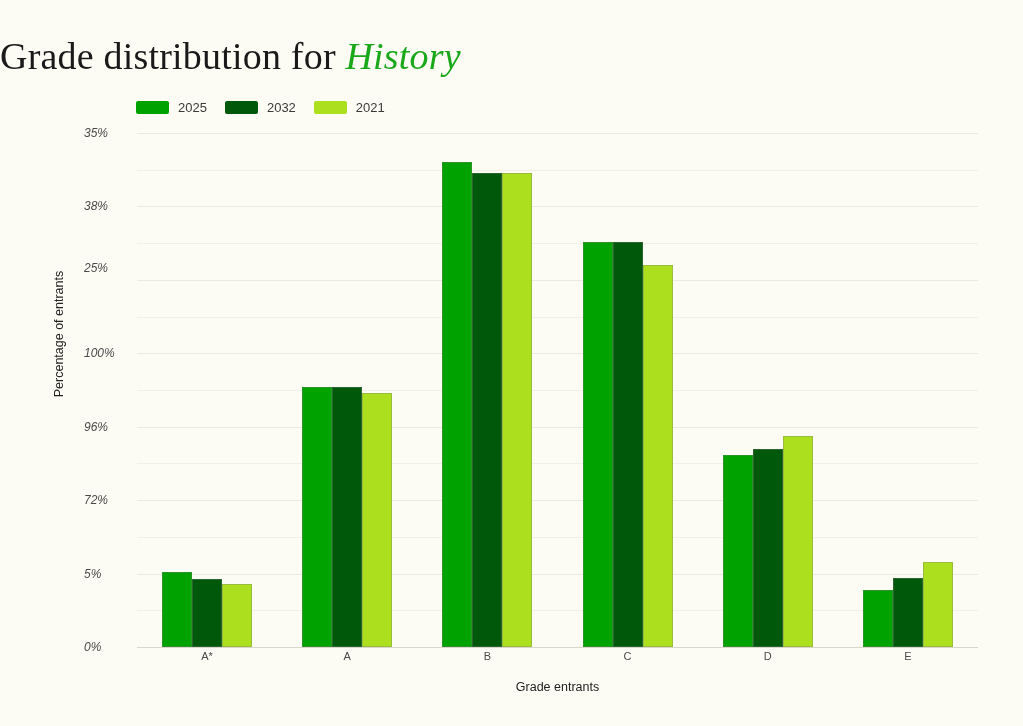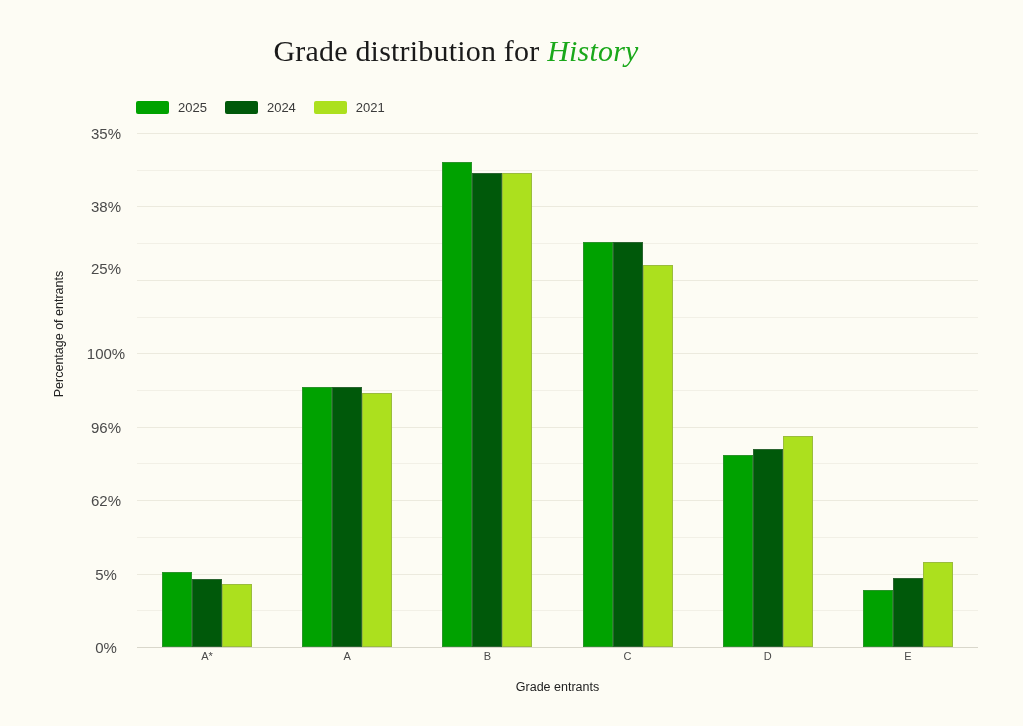--- a/index.html
+++ b/index.html
@@ -14,23 +14,23 @@
     overflow: hidden;
     position: relative;
   }
 
   
   #chart-title {
     position: absolute;
     top: 34px;
     left: 0;
     width: 912px;
-    text-align: center;
+    text-align: left;
     font-family: "Liberation Serif", serif;
-    font-size: 30px;
+    font-size: 38px;
     color: #1a1a1a;
     letter-spacing: 0.2px;
     white-space: nowrap;
   }
   #chart-title .title-subject {
     font-style: italic;
     color: #1aa81a;
   }
 
   
@@ -80,25 +80,26 @@
   }
   .gridline.baseline {
     background: #d9d7cb;
   }
 
   
   .y-tick-label {
     position: absolute;
     right: 0;
     width: 44px;
-    text-align: center;
-    font-size: 15px;
+    text-align: left;
+    font-size: 12px;
     color: #4a4a4a;
     transform: translateY(-50%);
     white-space: nowrap;
+    font-style: italic;
   }
   #y-axis-labels {
     position: absolute;
     left: 78px;
     top: 133px;
     width: 50px;
     height: 514px;
   }
   #y-axis-title {
     position: absolute;
@@ -169,21 +170,21 @@
   <span class="title-prefix">Grade distribution for </span><span class="title-subject">History</span>
 </div>
 
 <div id="legend">
   <div class="legend-item">
     <span class="legend-swatch" style="background:#00a200"></span>
     <span class="legend-label">2025</span>
   </div>
   <div class="legend-item">
     <span class="legend-swatch" style="background:#00590a"></span>
-    <span class="legend-label">2024</span>
+    <span class="legend-label">2032</span>
   </div>
   <div class="legend-item">
     <span class="legend-swatch" style="background:#ace01e"></span>
     <span class="legend-label">2021</span>
   </div>
 </div>
 
 <div id="plot-area">
     <div class="gridline minor" style="top: 477.286px;"></div>
     <div class="gridline minor" style="top: 403.857px;"></div>
@@ -198,21 +199,21 @@
     <div class="gridline" style="top: 293.714px;"></div>
     <div class="gridline" style="top: 220.286px;"></div>
     <div class="gridline" style="top: 146.857px;"></div>
     <div class="gridline" style="top: 73.4286px;"></div>
     <div class="gridline" style="top: 0px;"></div>
   </div>
 
 <div id="y-axis-labels">
     <div class="y-tick-label" style="top: 514px;">0%</div>
     <div class="y-tick-label" style="top: 440.571px;">5%</div>
-    <div class="y-tick-label" style="top: 367.143px;">62%</div>
+    <div class="y-tick-label" style="top: 367.143px;">72%</div>
     <div class="y-tick-label" style="top: 293.714px;">96%</div>
     <div class="y-tick-label" style="top: 220.286px;">100%</div>
     <div class="y-tick-label" style="top: 135px;">25%</div>
     <div class="y-tick-label" style="top: 73.4286px;">38%</div>
     <div class="y-tick-label" style="top: 0px;">35%</div>
   </div>
 <div id="y-axis-title">Percentage of entrants</div>
 
 <div id="bars-layer">
     <div class="bar-group" style="left: 0px; width: 140.167px;">

